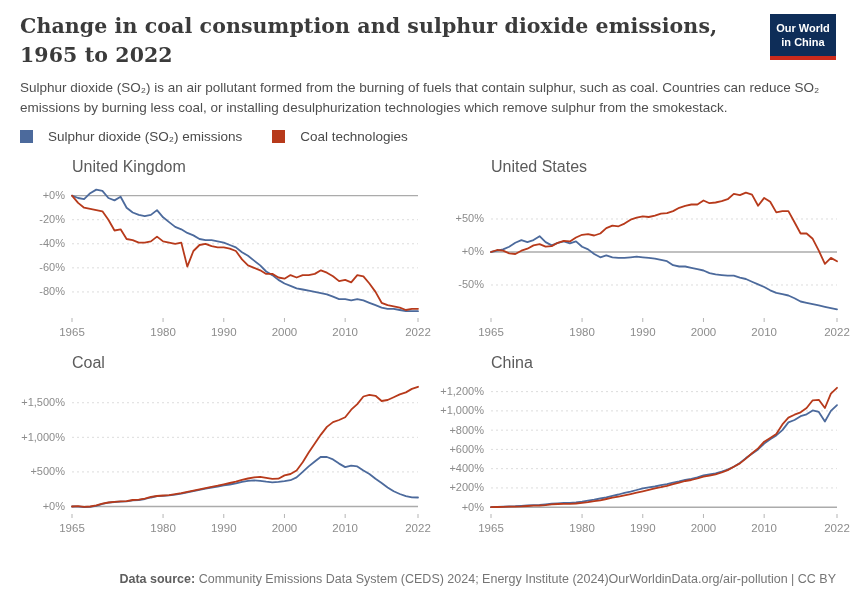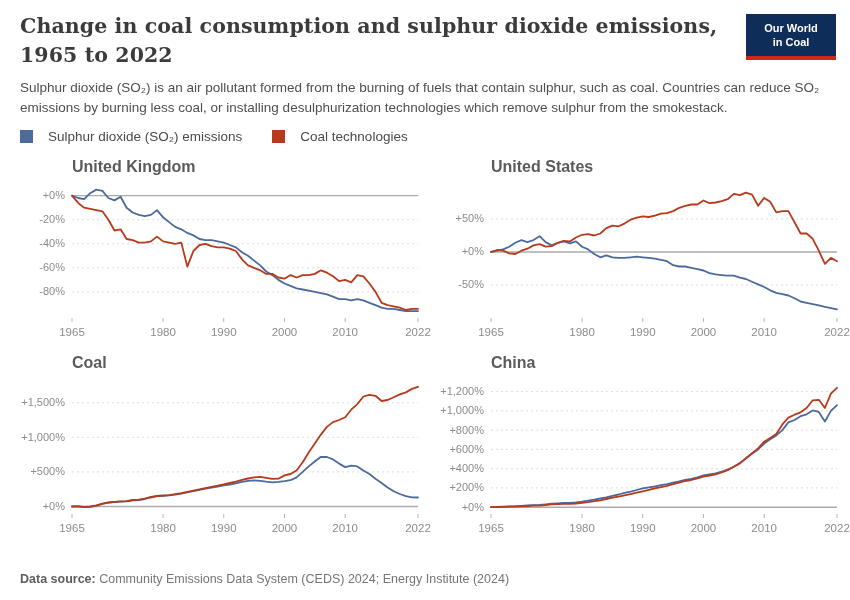--- a/index.html
+++ b/index.html
@@ -3,54 +3,54 @@
 <meta charset="utf-8">
 <style>
   * { margin:0; padding:0; box-sizing:border-box; }
   html,body { width:850px; height:600px; background:#ffffff; overflow:hidden;
               font-family:"Liberation Sans", sans-serif; }
   .page { width:850px; height:600px; padding:12px 14px 0 20px; display:flex; flex-direction:column; }
 
   .hdr { display:flex; justify-content:space-between; align-items:flex-start; }
   .title { font-family:"DejaVu Serif","Liberation Serif",serif; font-weight:700;
            font-size:20.5px; line-height:1.42; color:#3b3b3b; max-width:705px; letter-spacing:.1px; }
-  .logo { display:block; width:90px; height:46px; background:#0e2d58; border-bottom:4px solid #cb2a1b;
+  .logo { display:block; width:66px; height:46px; background:#0e2d58; border-bottom:4px solid #cb2a1b;
           text-decoration:none; flex-shrink:0; margin-top:2px; }
   .logo-text { display:block; text-align:center; padding-top:7px; color:#ffffff;
                font-size:11px; font-weight:700; line-height:1.3; }
 
   .subtitle { margin-top:8px; font-size:13.5px; line-height:1.45; color:#4f4f4f; max-width:808px; }
 
   .legend { display:flex; gap:30px; margin-top:12px; }
   .legend-item { display:flex; align-items:center; gap:15px; }
   .swatch { width:13px; height:13px; display:inline-block; }
   .legend-label { font-size:13.5px; color:#4a4a4a; }
 
   .charts-grid { display:grid; grid-template-columns:403px 403px; column-gap:16px; row-gap:14px; margin-top:14px; }
-  .cell h3 { font-size:16px; font-weight:700; color:#5b5b5b; margin:0 0 4px 52px; }
+  .cell h3 { font-size:16px; font-weight:400; color:#5b5b5b; margin:0 0 4px 52px; }
   .cell svg { display:block; overflow:visible; }
   svg text { font-family:"Liberation Sans", sans-serif; fill:#8c8c8c; font-size:11px; }
   svg text.xtick { font-size:11.5px; }
 
-  footer { margin-top:auto; padding:6px 0 14px 0; display:flex; justify-content:space-between;
+  footer { margin-top:auto; padding:6px 0 14px 0; display:flex; justify-content:flex-end;
            font-size:12.5px; color:#757575; }
   .fbold { font-weight:700; color:#5e5e5e; }
   .fright { color:#757575; text-decoration:none; }
 </style>
 </head>
 <body>
 
 <div class="page">
 
   <header class="hdr">
     <h1 class="title">Change in coal consumption and sulphur dioxide emissions, 1965 to 2022</h1>
     <a class="logo">
       <span class="logo-text">
         <span style="display:block">Our World</span>
-        <span style="display:block">in Coal</span>
+        <span style="display:block">in China</span>
       </span>
     </a>
   </header>
 
   <p class="subtitle">Sulphur dioxide (SO₂) is an air pollutant formed from the burning of fuels that contain sulphur, such as coal. Countries can reduce SO₂ emissions by burning less coal, or installing desulphurization technologies which remove sulphur from the smokestack.</p>
 
   <div class="legend">
     <div class="legend-item">
       <span class="swatch" style="background: rgb(76, 106, 156);"></span>
       <span class="legend-label">Sulphur dioxide (SO₂) emissions</span>
@@ -176,15 +176,16 @@
           <polyline points="52.0,131.2 58.1,131.0 64.1,130.9 70.2,130.7 76.3,130.6 82.4,130.4 88.4,130.0 94.5,129.6 100.6,129.5 106.6,129.1 112.7,128.3 118.8,128.0 124.8,127.8 130.9,127.9 137.0,127.5 143.1,126.9 149.1,126.2 155.2,125.2 161.3,124.3 167.3,123.0 173.4,121.7 179.5,120.6 185.5,119.4 191.6,118.1 197.7,116.7 203.8,115.3 209.8,113.9 215.9,112.4 222.0,111.2 228.0,109.8 234.1,108.1 240.2,106.6 246.2,105.0 252.3,104.0 258.4,102.5 264.5,100.6 270.5,99.6 276.6,98.3 282.7,96.5 288.7,94.1 294.8,90.7 300.9,87.4 306.9,82.6 313.0,77.3 319.1,72.4 325.2,65.7 331.2,61.9 337.3,58.0 343.4,48.4 349.4,41.6 355.5,38.7 361.6,36.3 367.6,32.0 373.7,24.3 379.8,23.8 385.9,32.0 391.9,17.6 398.0,11.8" fill="none" stroke="#B73A1B" stroke-width="1.8" stroke-linejoin="round" stroke-linecap="round"></polyline>
         </svg>
     </div>
   </div>
 
   <footer>
     <div class="fleft">
       <span class="fbold">Data source:</span>
       <span>Community Emissions Data System (CEDS) 2024; Energy Institute (2024)</span>
     </div>
+    <a class="fright">OurWorldinData.org/air-pollution | CC BY</a>
   </footer>
 
 </div>
 
 </body></html>

